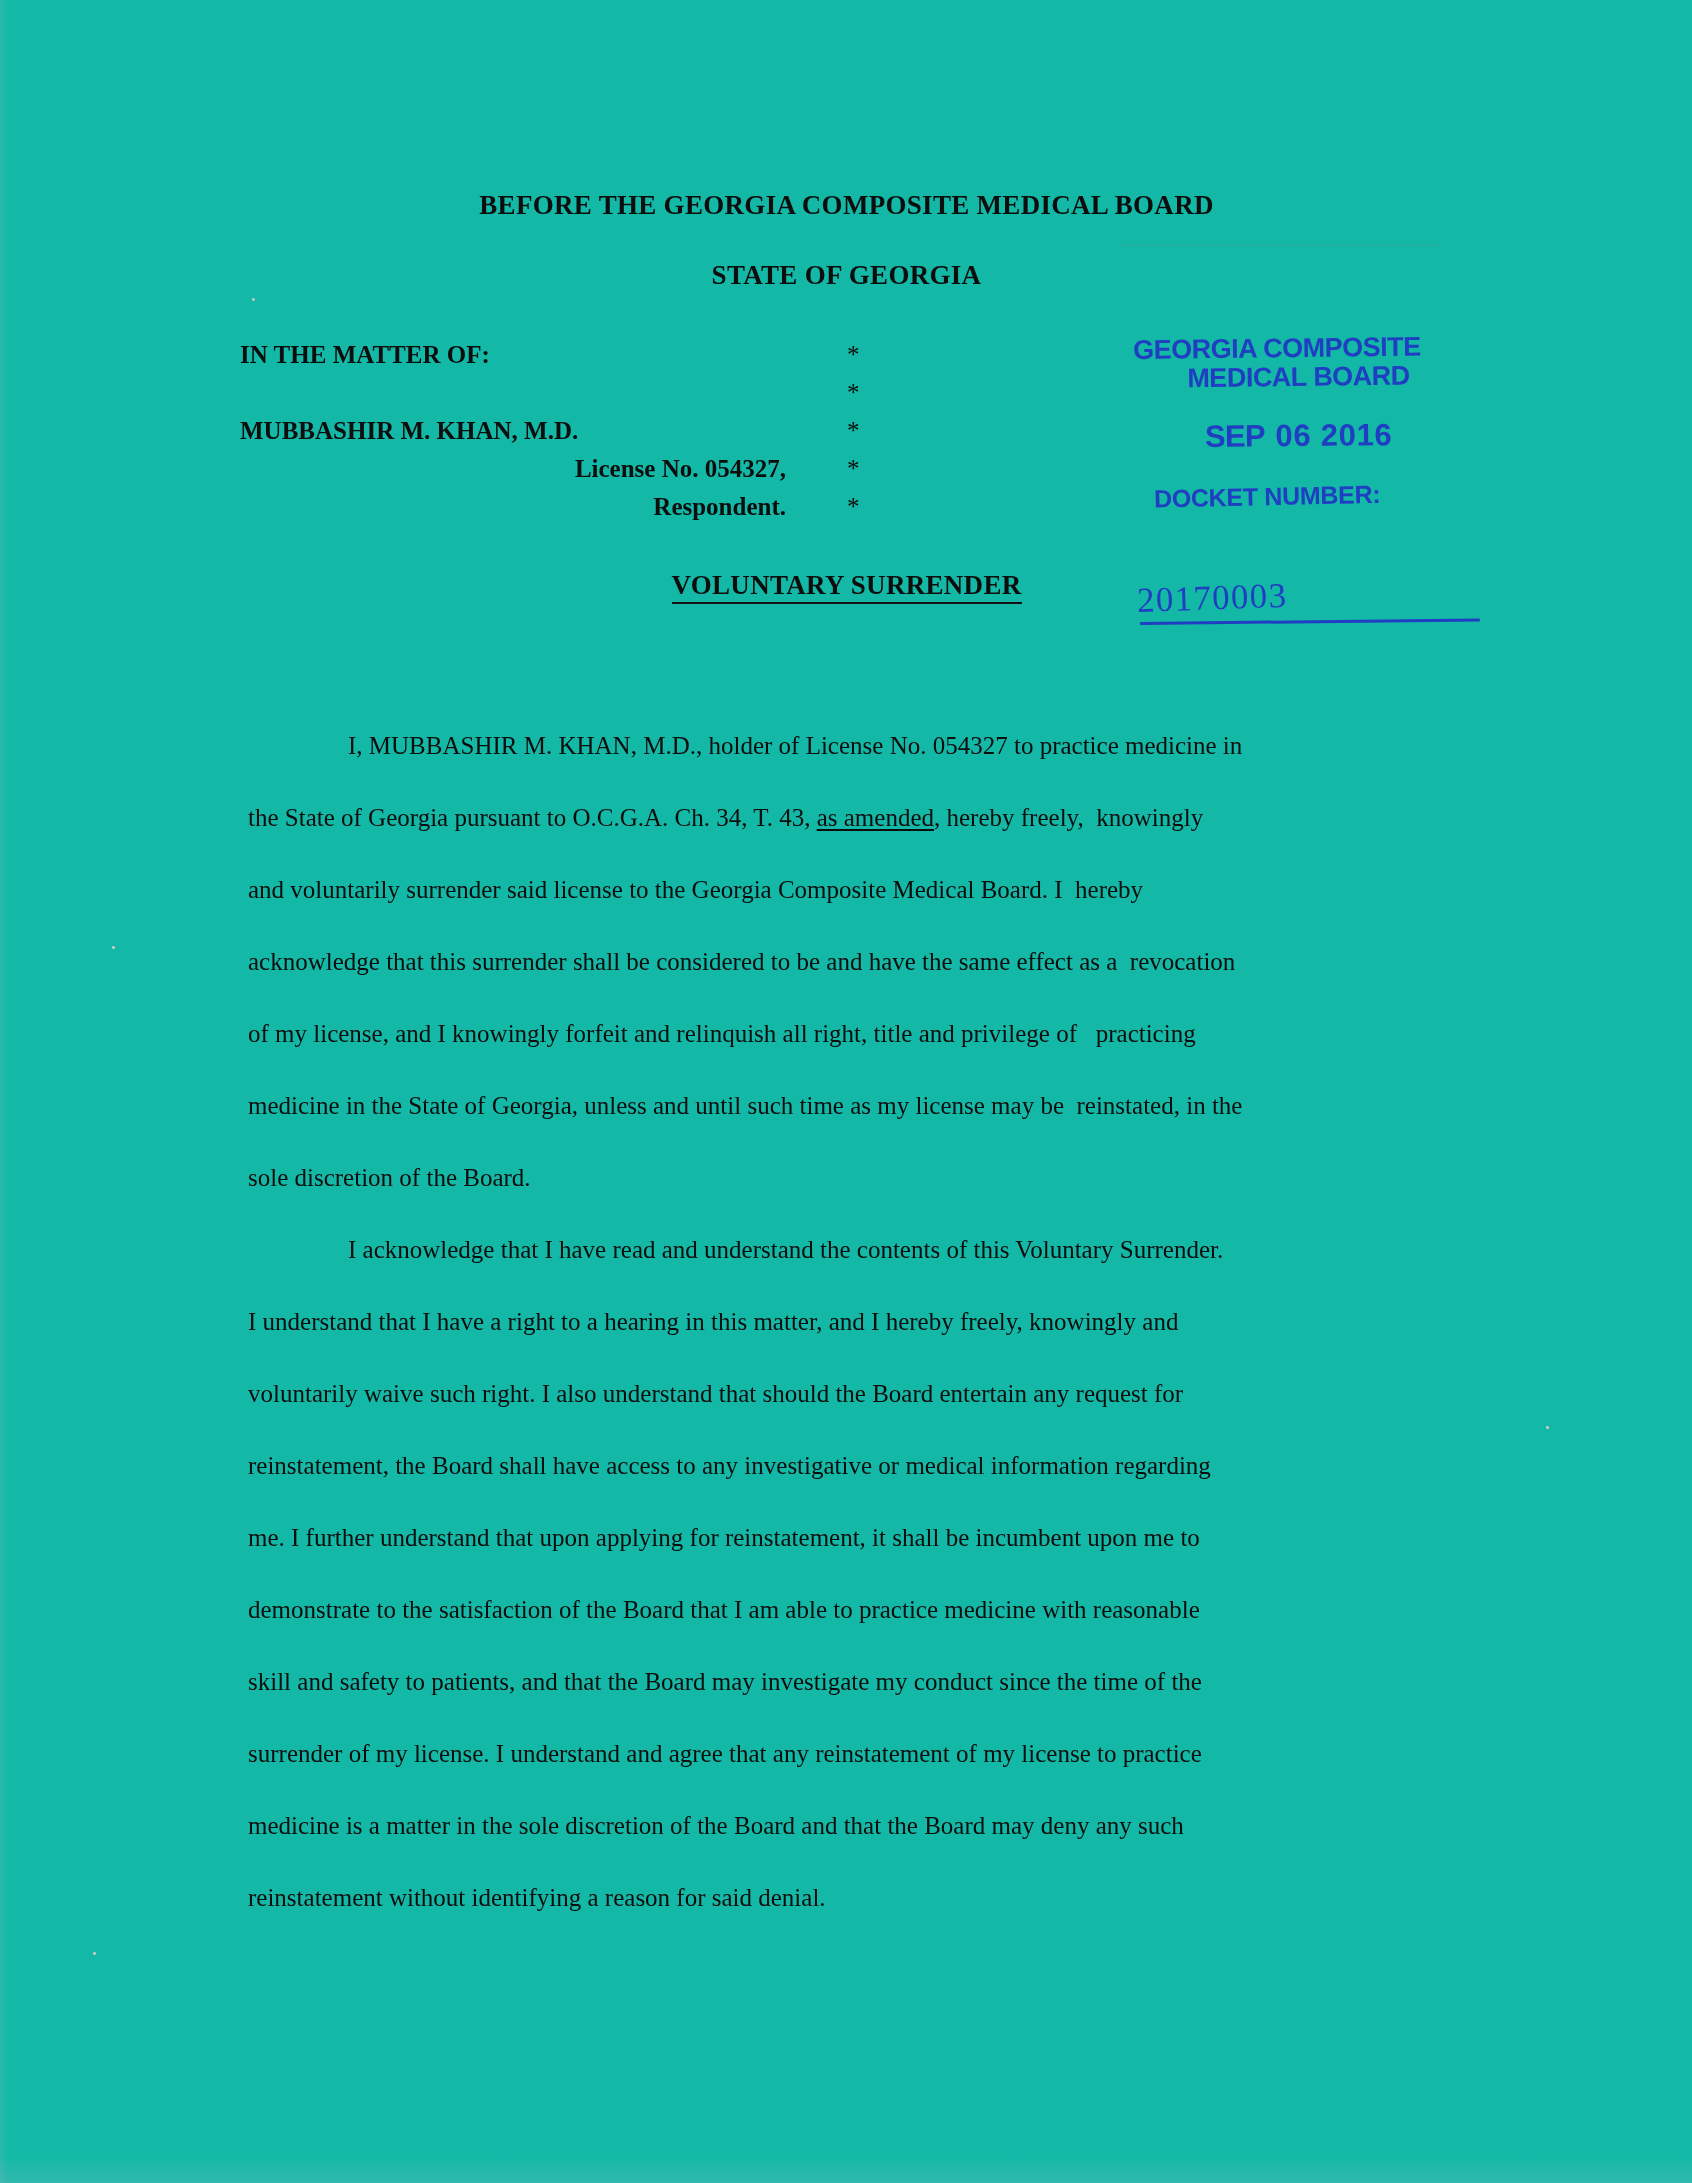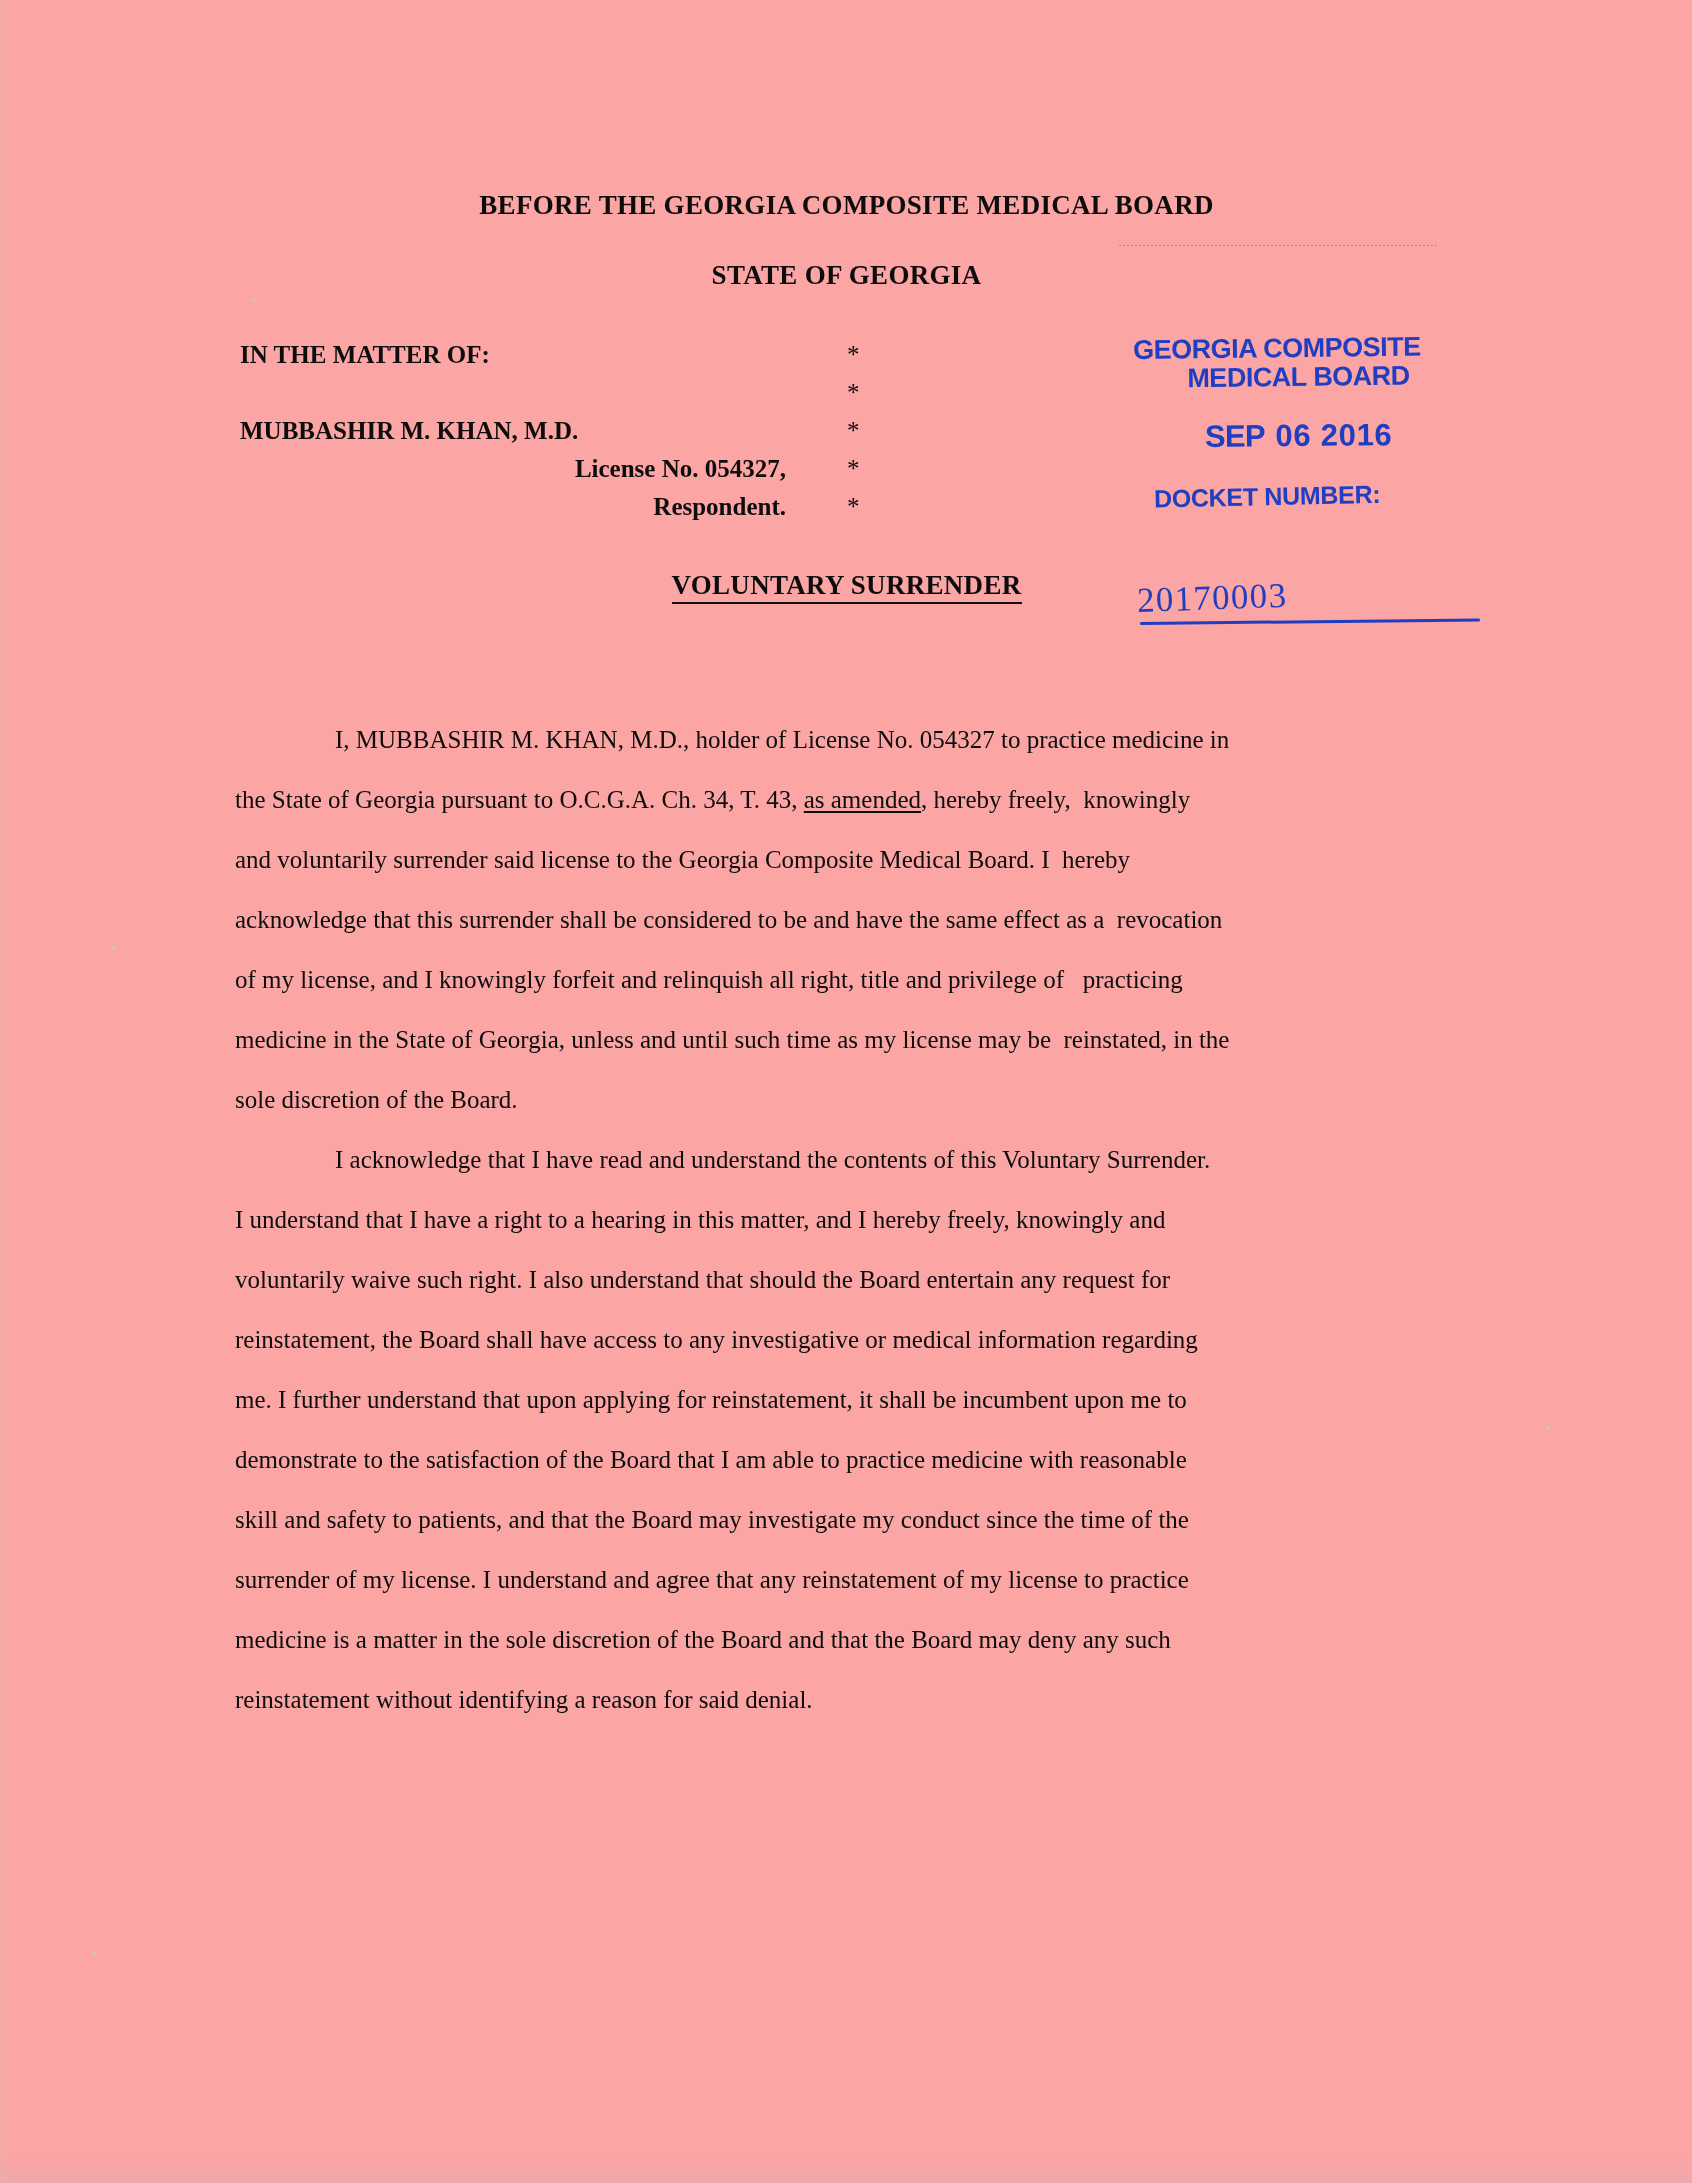--- a/index.html
+++ b/index.html
@@ -8,21 +8,21 @@
     background: #ffffff;
   }
   body {
     font-family: "Liberation Serif", "DejaVu Serif", serif;
     color: #0d0d0d;
   }
   #page {
     position: relative;
     width: 1693px;
     height: 2183px;
-    background: #fca5a5;
+    background: #14b8a6;
     overflow: hidden;
   }
 
   
   .scan-noise-bottom {
     position: absolute;
     left: 0;
     bottom: 0;
     width: 100%;
     height: 27px;
@@ -173,24 +173,24 @@
   }
   .doc-title span {
     border-bottom: 2.7px solid #111;
     padding-bottom: 2px;
   }
 
   
   .body {
     position: absolute;
     top: 710px;
-    left: 235px;
+    left: 248px;
     width: 1206px;
     font-size: 25px;
-    line-height: 60px;
+    line-height: 72px;
   }
   .body p {
     margin: 0 0 0 0;
     text-align: left;
     white-space: pre-wrap;
   }
   .body .indent { display: inline-block; width: 100px; }
   .u { text-decoration: underline; text-underline-offset: 2.7px; }
 </style>
 </head>

